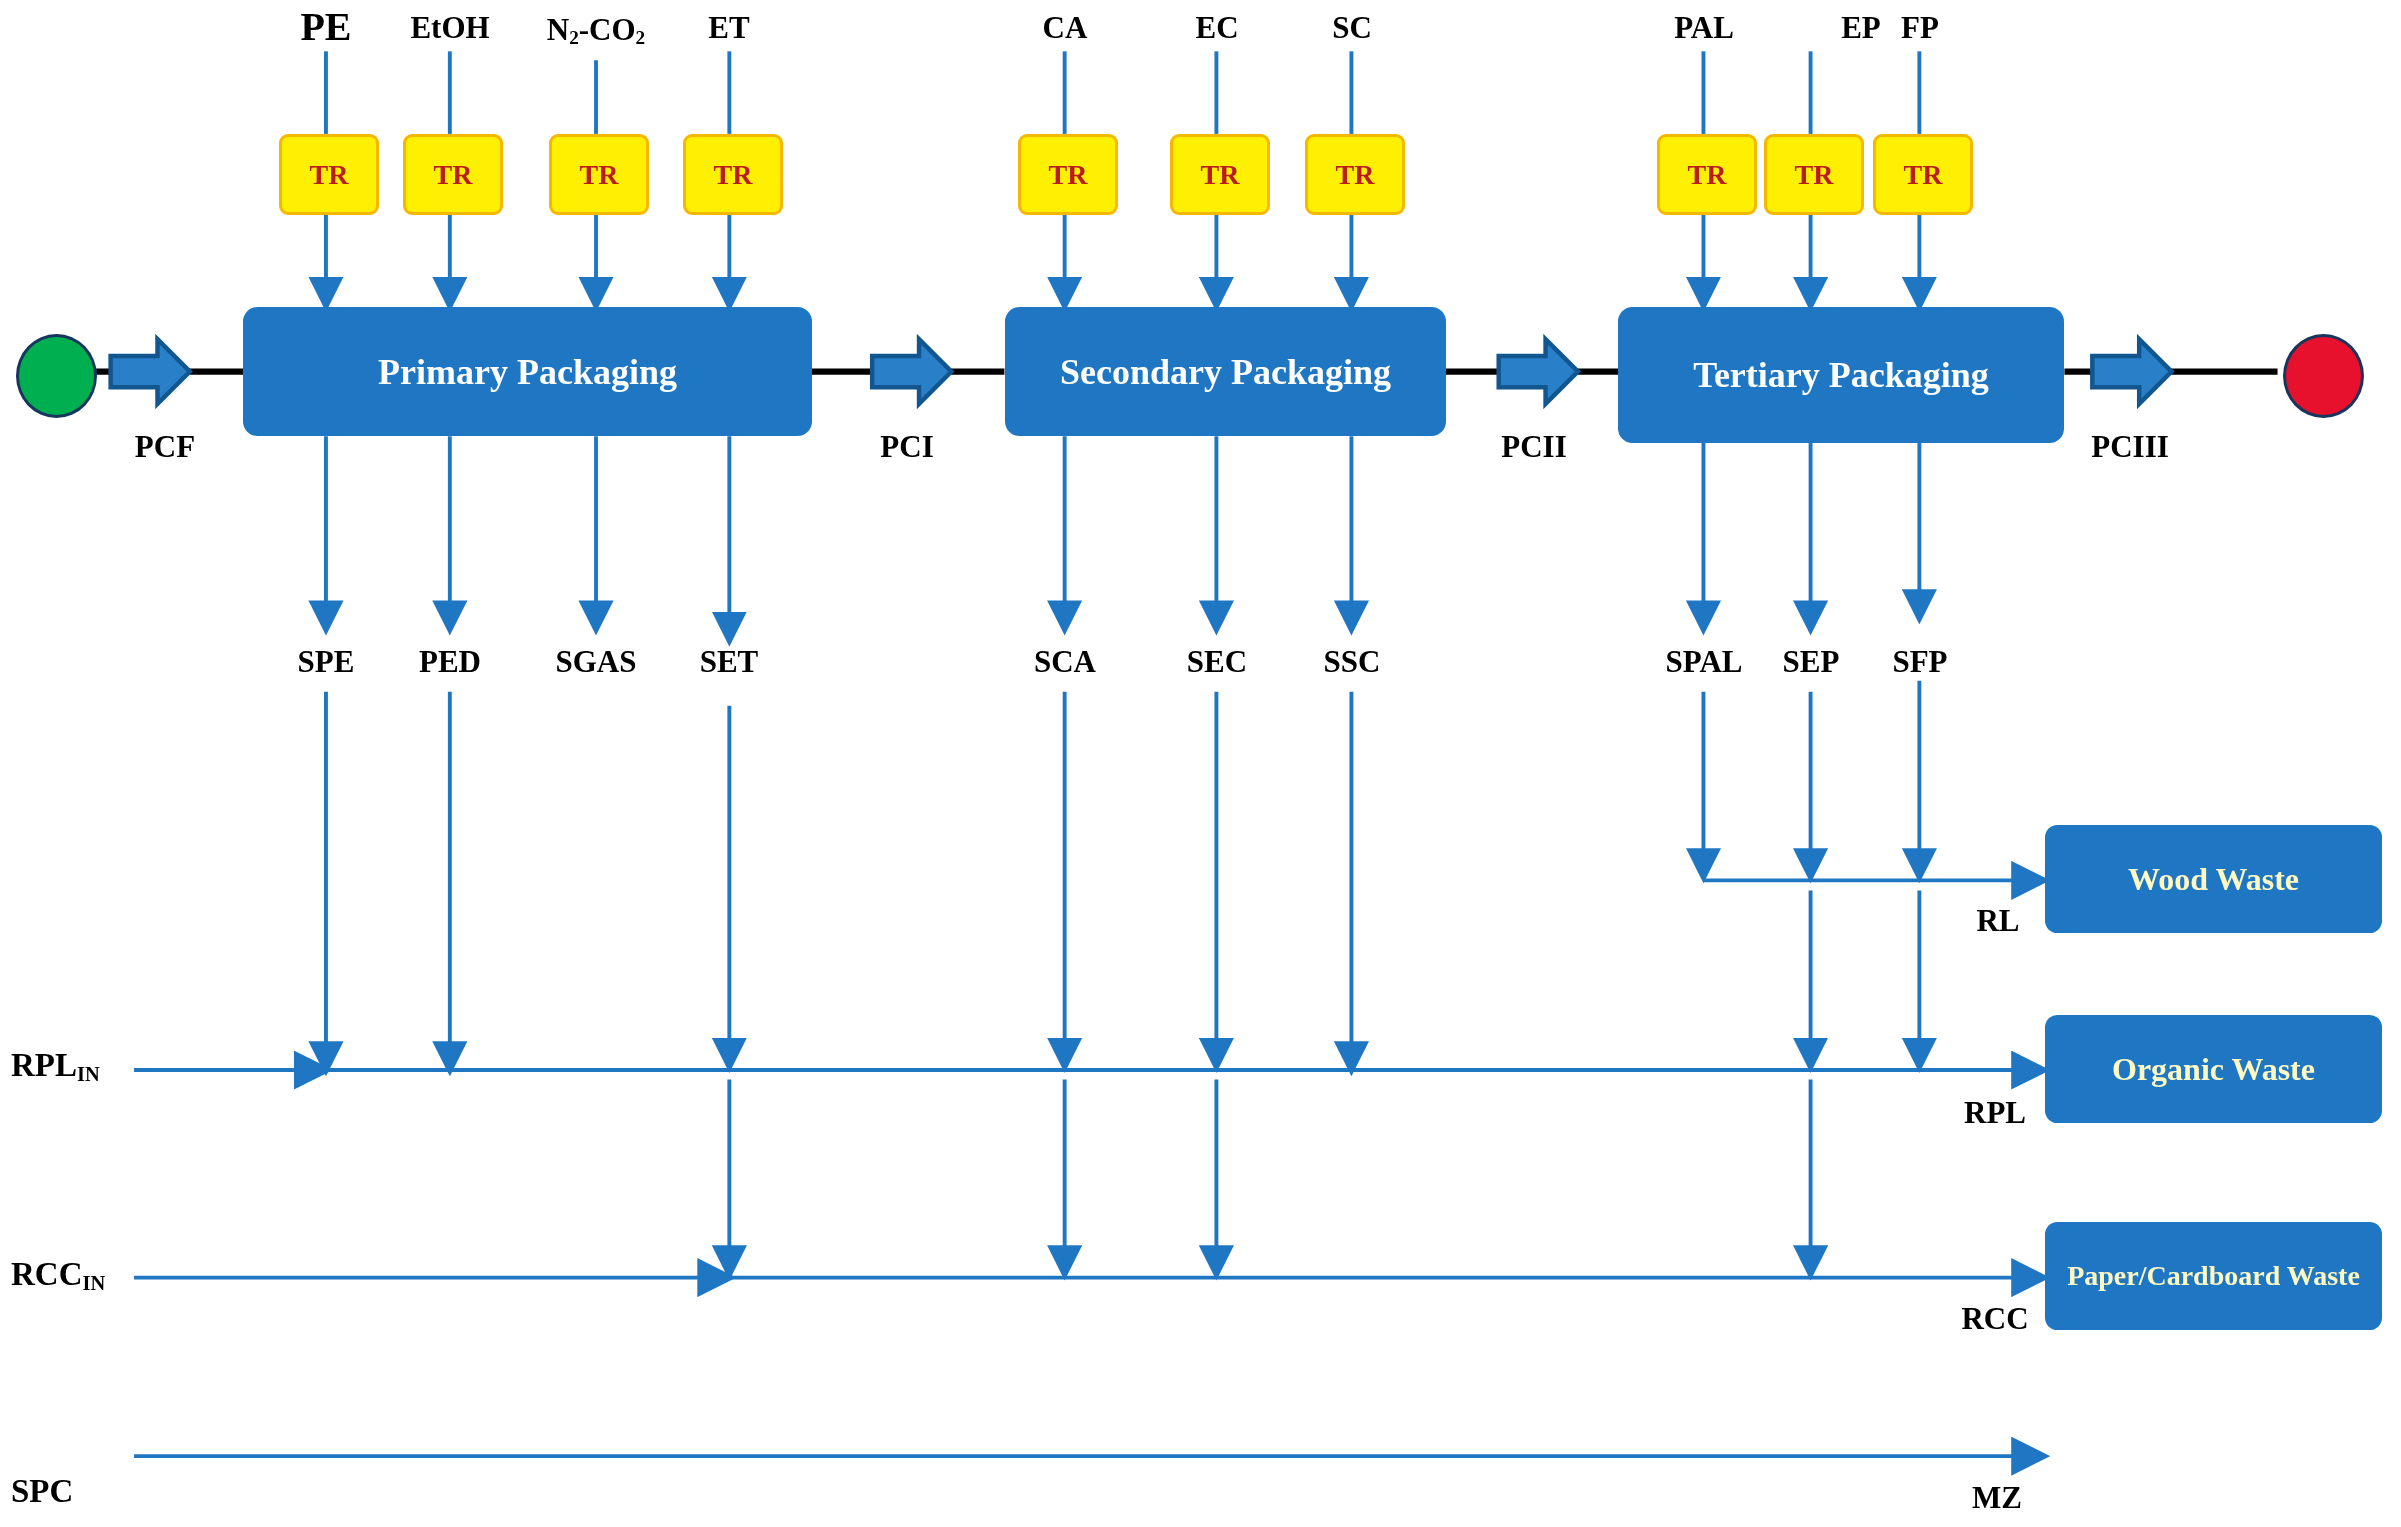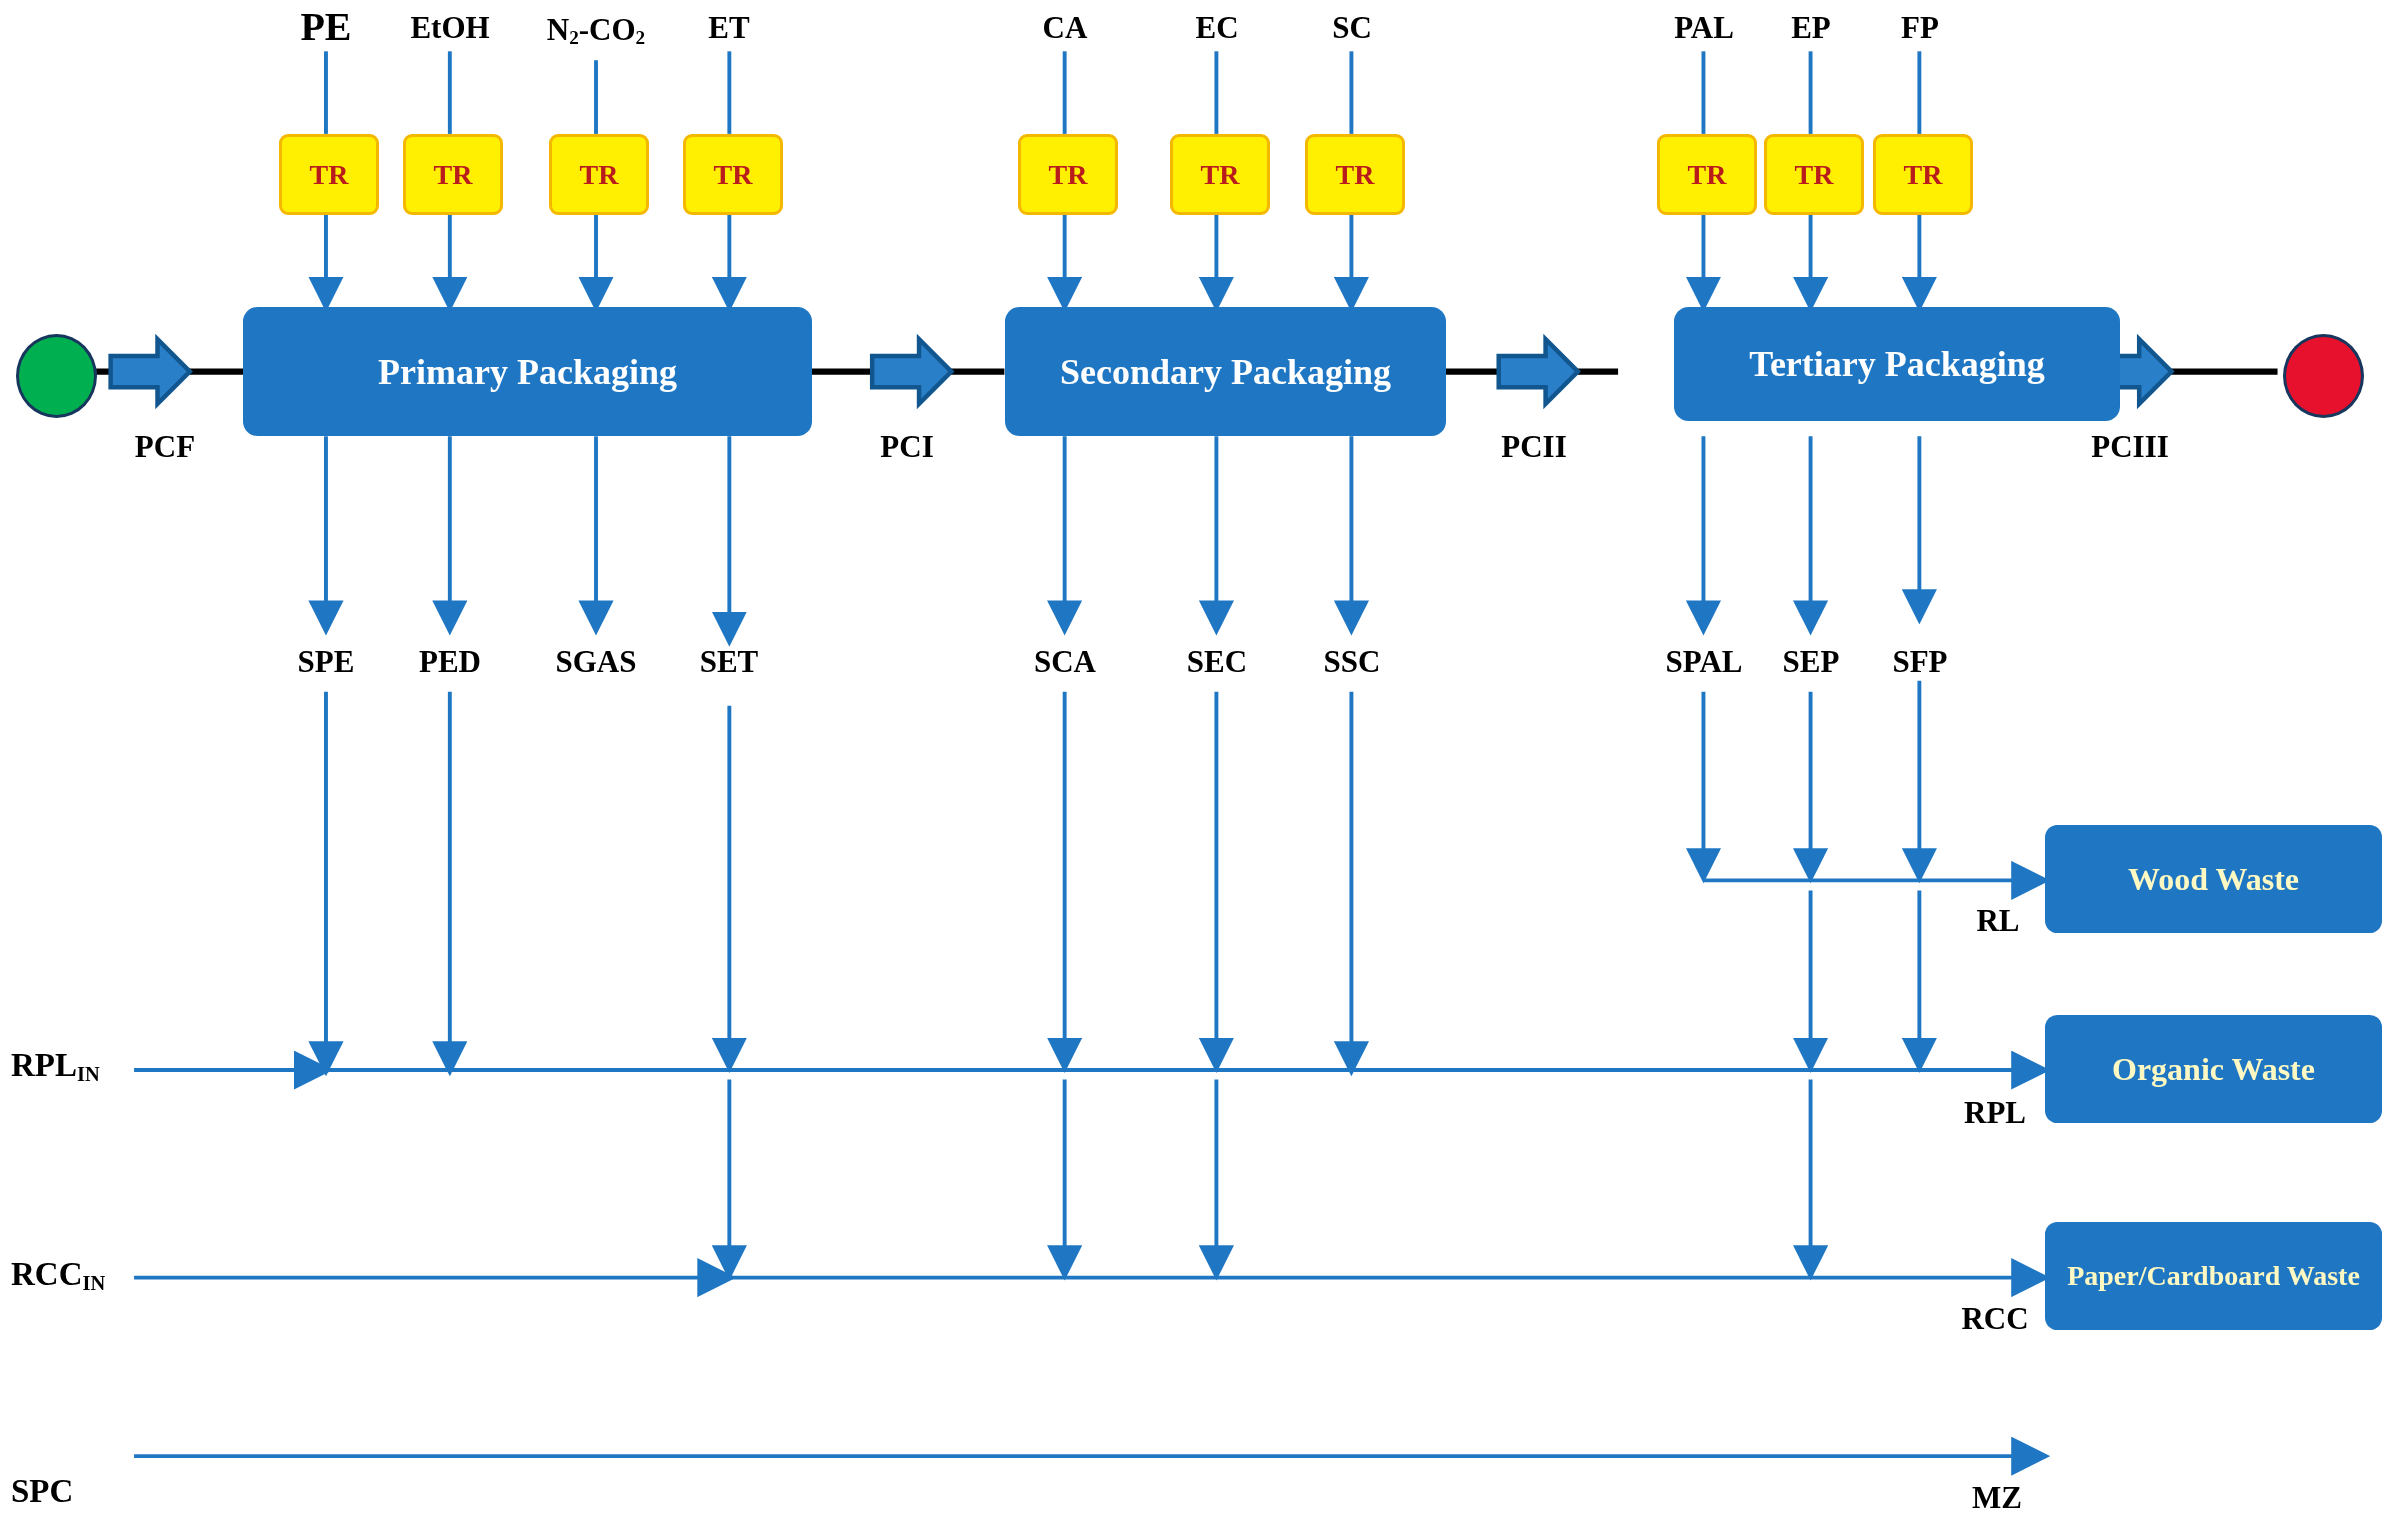--- a/index.html
+++ b/index.html
@@ -134,21 +134,21 @@
 
   <div class="node" style="left:15.6px;top:334px;width:75px;height:78px;background:#00b050;"></div>
   <div class="node" style="left:2283px;top:334px;width:75px;height:78px;background:#e8112d;"></div>
 
   <div class="procbox" style="left:243px;top:307px;width:569px;height:129px;font-size:36px;">
     <span>Primary Packaging</span>
   </div>
   <div class="procbox" style="left:1005px;top:307px;width:441px;height:129px;font-size:36px;">
     <span>Secondary Packaging</span>
   </div>
-  <div class="procbox" style="left:1674px;top:307px;width:446px;height:114px;font-size:36px;">
+  <div class="procbox" style="left:1618px;top:307px;width:446px;height:136px;font-size:36px;">
     <span>Tertiary Packaging</span>
   </div>
 
   <div class="trbox" style="left:279px;top:134px;width:94px;height:75px;font-size:28px;">
     <span>TR</span>
     </div>
   <div class="trbox" style="left:403px;top:134px;width:94px;height:75px;font-size:28px;">
     <span>TR</span>
     </div>
   <div class="trbox" style="left:549px;top:134px;width:94px;height:75px;font-size:28px;">
@@ -179,21 +179,21 @@
     </div>
 
   <div class="lbl" style="left:326px;top:27px;font-size:40px;">PE</div>
   <div class="lbl" style="left:450px;top:27px;font-size:31px;">EtOH</div>
   <div class="lbl" style="left:596px;top:29px;font-size:31px;">N<sub>2</sub>-CO<sub>2</sub></div>
   <div class="lbl" style="left:729px;top:27px;font-size:31px;">ET</div>
   <div class="lbl" style="left:1065px;top:27px;font-size:31px;">CA</div>
   <div class="lbl" style="left:1217px;top:27px;font-size:31px;">EC</div>
   <div class="lbl" style="left:1352px;top:27px;font-size:31px;">SC</div>
   <div class="lbl" style="left:1704px;top:27px;font-size:31px;">PAL</div>
-  <div class="lbl" style="left:1811px;top:27px;font-size:31px;">EP</div>
+  <div class="lbl" style="left:1861px;top:27px;font-size:31px;">EP</div>
   <div class="lbl" style="left:1920px;top:27px;font-size:31px;">FP</div>
 
   <div class="lbl" style="left:165px;top:446px;font-size:31px;">PCF</div>
   <div class="lbl" style="left:907px;top:446px;font-size:31px;">PCI</div>
   <div class="lbl" style="left:1534px;top:446px;font-size:31px;">PCII</div>
   <div class="lbl" style="left:2130px;top:446px;font-size:31px;">PCIII</div>
 
   <div class="lbl" style="left:326px;top:661px;font-size:31px;">SPE</div>
   <div class="lbl" style="left:450px;top:661px;font-size:31px;">PED</div>
   <div class="lbl" style="left:596px;top:661px;font-size:31px;">SGAS</div>

